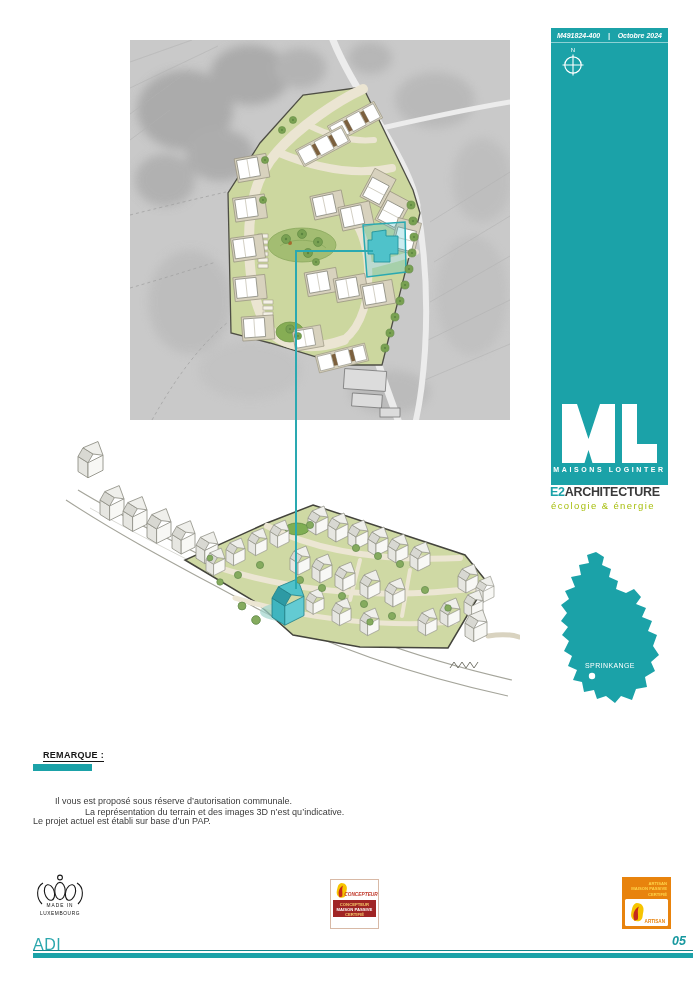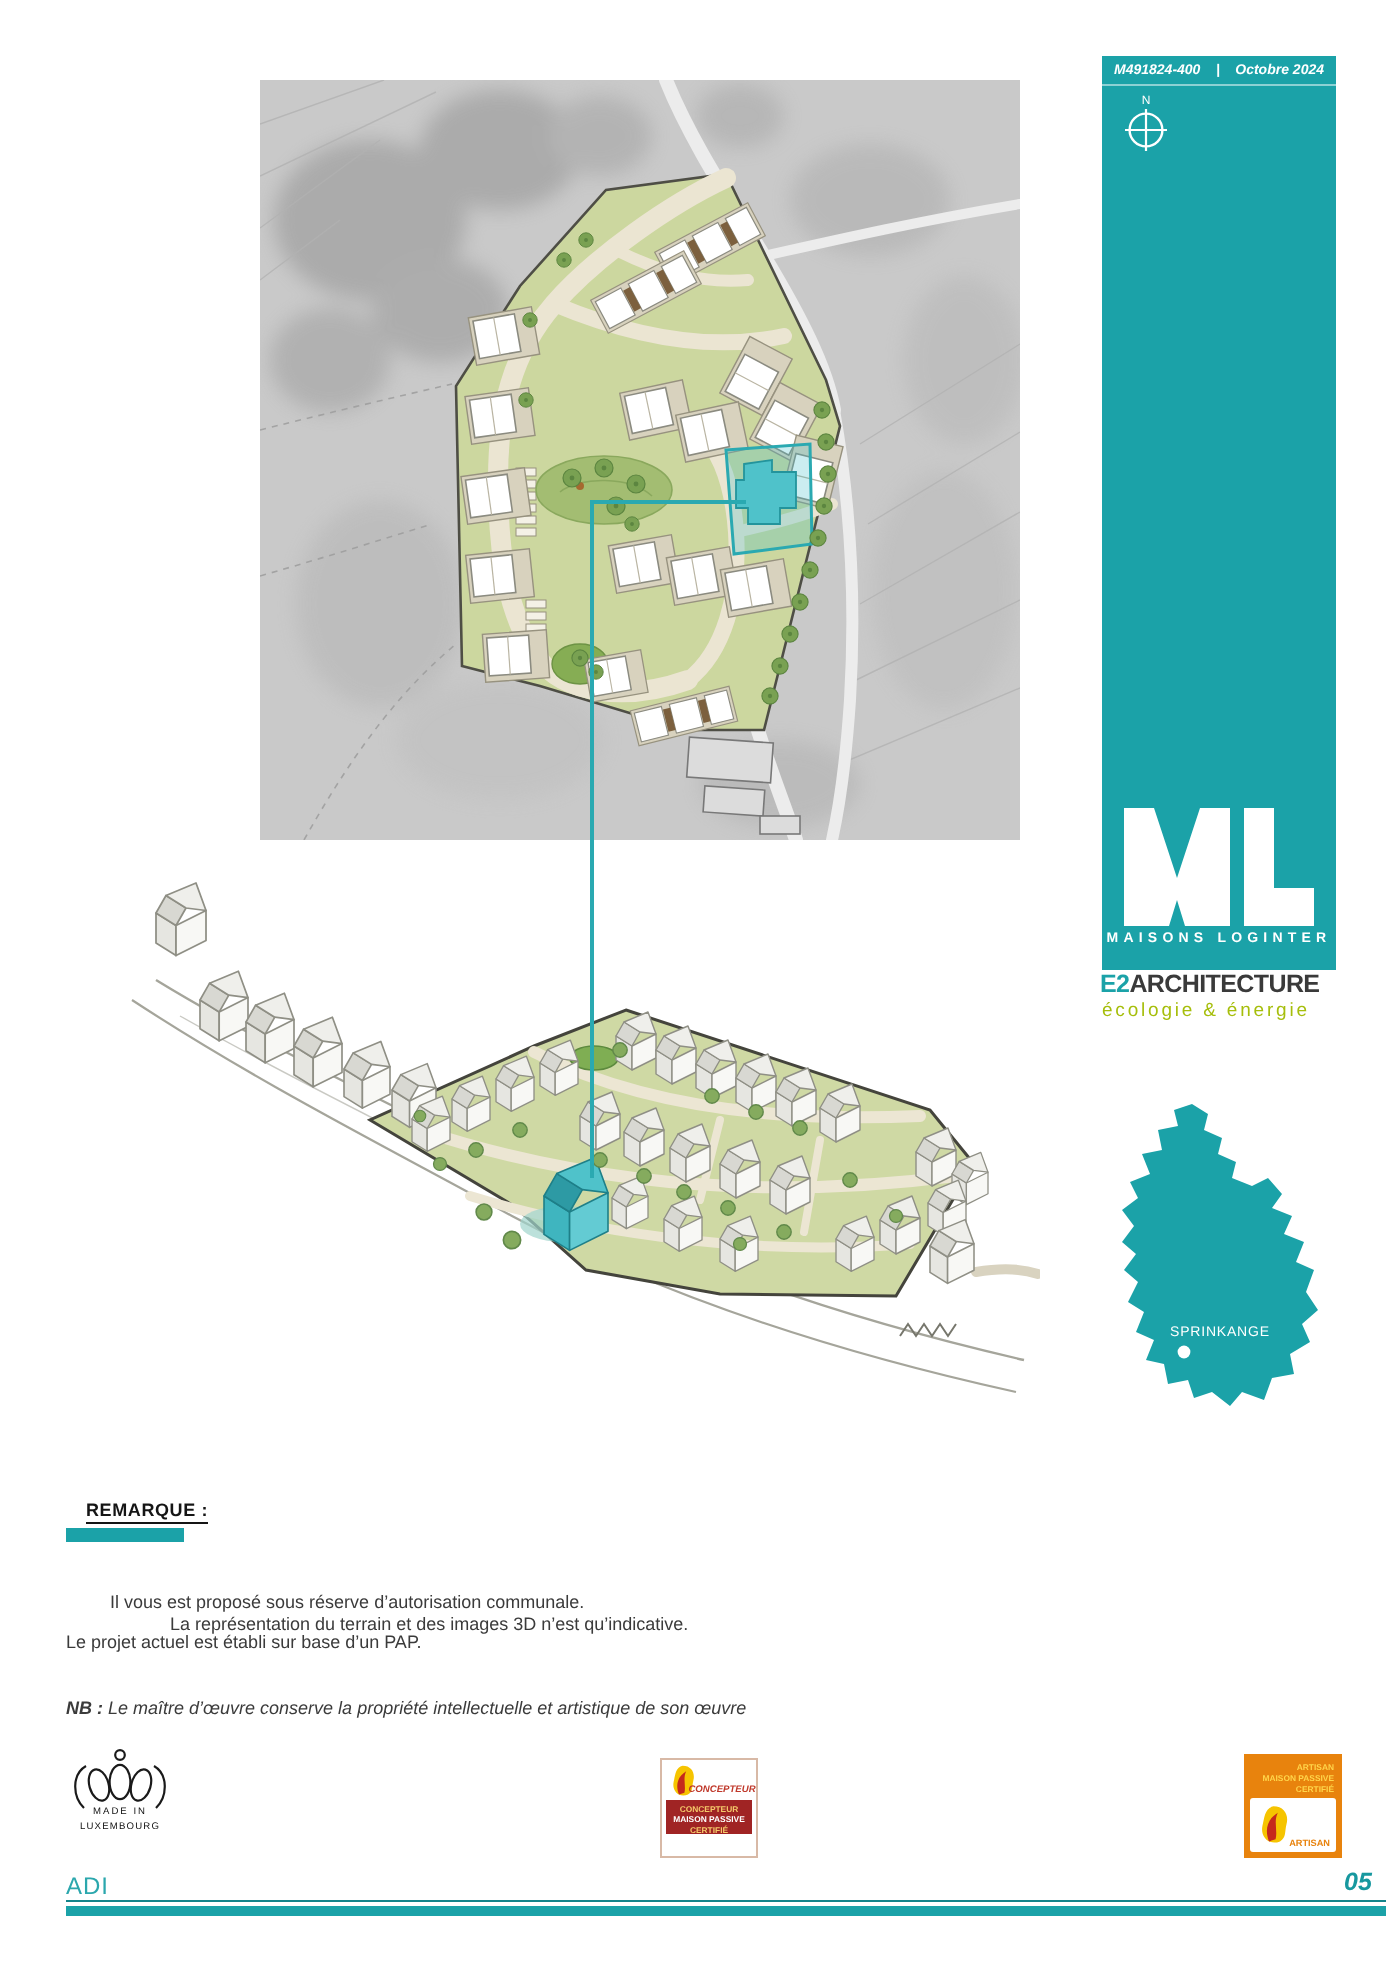--- a/index.html
+++ b/index.html
@@ -31,21 +31,21 @@
            border-bottom:1.4px solid #151515;padding-bottom:1px;margin-left:10px;}
   .r-bar{left:33px;top:764px;width:59px;height:6.5px;background:#1BA2A8;}
   .r-txt{font-size:9px;color:#3b3b3b;white-space:nowrap;}
   .r-l1{left:33px;top:785px;margin-top:31px;}
   .r-l2{left:55px;top:796px;}
   .r-l3{left:55px;top:807px;padding-left:30px;}
   .r-p2{left:33px;top:828px;}
   .r-nb{left:33px;top:849px;font-style:italic;}
   .r-nb b{font-weight:bold;}
   
-  .f-left{left:33px;top:936px;font-size:12px;color:#2ba7ad;letter-spacing:.5px;}
+  .f-left{left:33px;top:936px;font-size:16px;color:#2ba7ad;letter-spacing:.5px;}
   .f-page{left:672px;top:934px;font-size:12.5px;font-weight:bold;font-style:italic;color:#17989f;}
   .f-thin{left:33px;top:949.5px;width:660px;height:1px;background:#14848a;}
   .f-bar{left:33px;top:952.5px;width:660px;height:5px;background:#1BA2A8;}
   
   .badge{z-index:3;}
 </style>
 </head>
 <body>
 
 <div class="page">
@@ -323,24 +323,20 @@
       19,38 15,28 25,26 23,16 33,14 31,6"></polygon>
     <text x="29" y="119" font-size="7" fill="#ffffff" letter-spacing="0.4" font-family="Liberation Sans, sans-serif">SPRINKANGE</text>
     <circle cx="36" cy="127" r="3.2" fill="#ffffff"></circle>
   </svg>
 
   <div class="abs r-title">REMARQUE :</div>
   <div class="abs r-bar"></div>
   <div class="abs r-txt r-l1">Le projet actuel est établi sur base d’un PAP.</div>
   <div class="abs r-txt r-l2">Il vous est proposé sous réserve d’autorisation communale.</div>
   <div class="abs r-txt r-l3">La représentation du terrain et des images 3D n’est qu’indicative.</div>
-  <div class="abs r-txt r-nb">
-    <b>NB :</b>
-    <span>Le maître d’œuvre conserve la propriété intellectuelle et artistique de son œuvre</span>
-  </div>
 
   <svg class="abs badge" style="left:32px;top:873px;" width="56" height="50" viewBox="0 0 56 50">
     <g fill="none" stroke="#1a1a1a" stroke-width="1.1">
       <circle cx="28" cy="4.5" r="2.4"></circle>
       <ellipse cx="28" cy="18" rx="5.2" ry="8.6"></ellipse>
       <ellipse cx="17.5" cy="19.5" rx="4.8" ry="8" transform="rotate(-16 17.5 19.5)"></ellipse>
       <ellipse cx="38.5" cy="19.5" rx="4.8" ry="8" transform="rotate(16 38.5 19.5)"></ellipse>
       <path d="M10,31 C4,25 4,14 11,10"></path>
       <path d="M46,31 C52,25 52,14 45,10"></path>
     </g>

